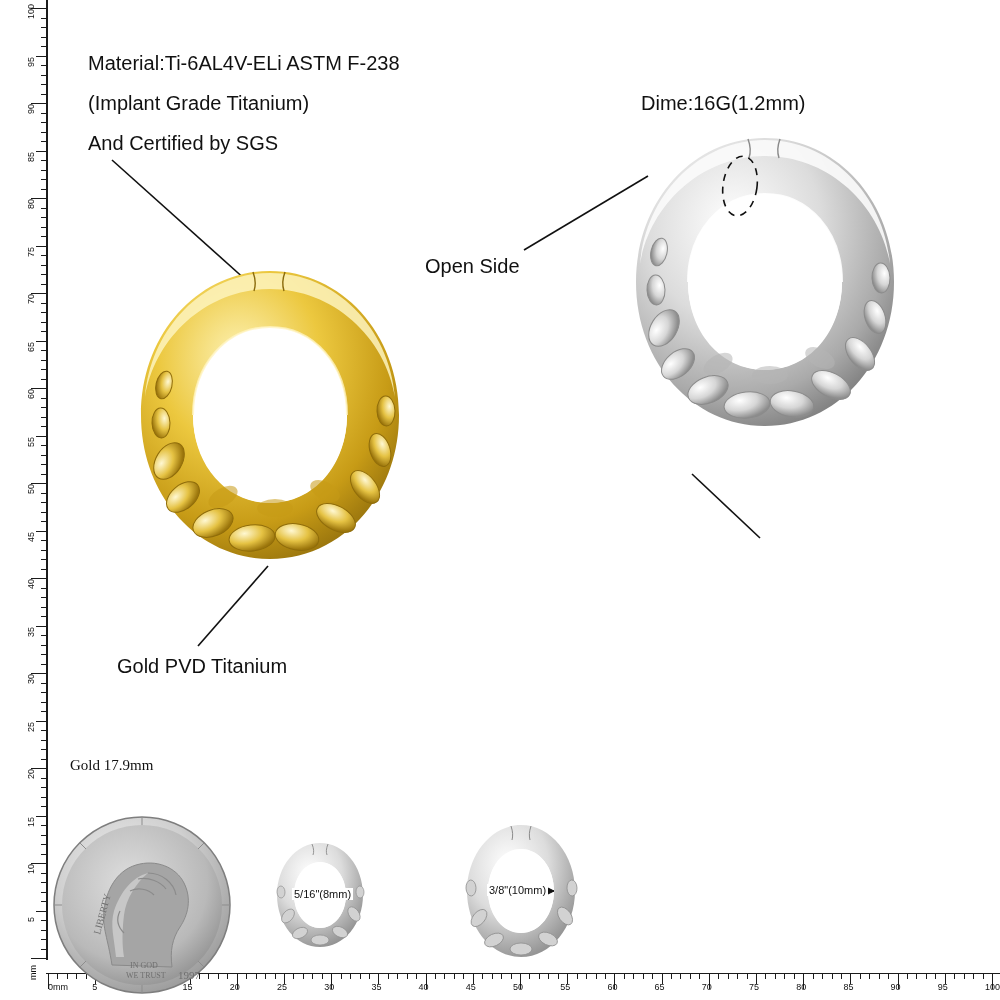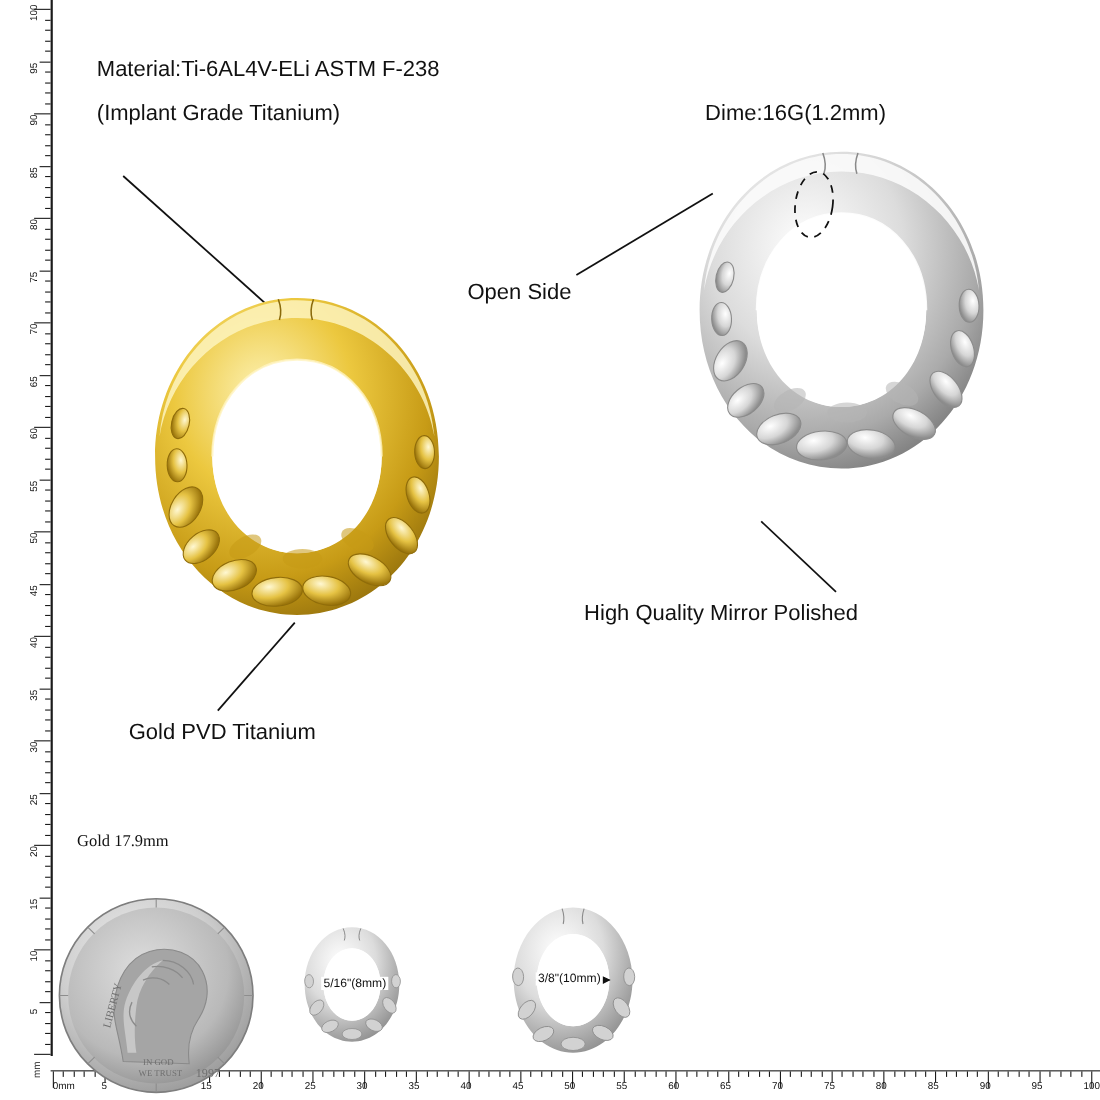--- a/index.html
+++ b/index.html
@@ -350,24 +350,24 @@
         <div class="tick" style="left: 982.56px; bottom: 21px; height: 5px; width: 1px;"></div>
         <div class="tick" style="left: 992px; bottom: 11px; height: 15px; width: 1px;"></div>
         <div class="tick-label" style="left: 985px; bottom: 8px;">100</div>
       </div>
     <div class="mm-label" style="left:28px; bottom:10px; transform-origin:left top; transform:rotate(-90deg); ">mm</div>
     <div class="tick-label" style="left:48px; bottom:8px;">0mm</div>
   </div>
 
   <div class="ann" style="left:88px; top:50px;">Material:Ti-6AL4V-ELi ASTM F-238</div>
   <div class="ann" style="left:88px; top:90px;">(Implant Grade Titanium)</div>
+  <div class="ann" style="left:88px; top:130px;">And Certified by SGS</div>
 
   <div class="ann" style="left:641px; top:90px;">Dime:16G(1.2mm)</div>
   <div class="ann" style="left:425px; top:253px;">Open Side</div>
-  <div class="ann" style="left:531px; top:545px;">High Quality Mirror Polished</div>
   <div class="ann" style="left:117px; top:653px;">Gold PVD Titanium</div>
 
   <svg class="leader" style="left:0; top:0; width:1000px; height:1000px;">
     <line x1="112" y1="160" x2="247" y2="281"></line>
     <line x1="524" y1="250" x2="648" y2="176"></line>
     <line x1="692" y1="474" x2="760" y2="538"></line>
     <line x1="198" y1="646" x2="268" y2="566"></line>
   </svg>
 
   <div class="ring-wrap" style="left:125px; top:265px; width:290px; height:300px;">

